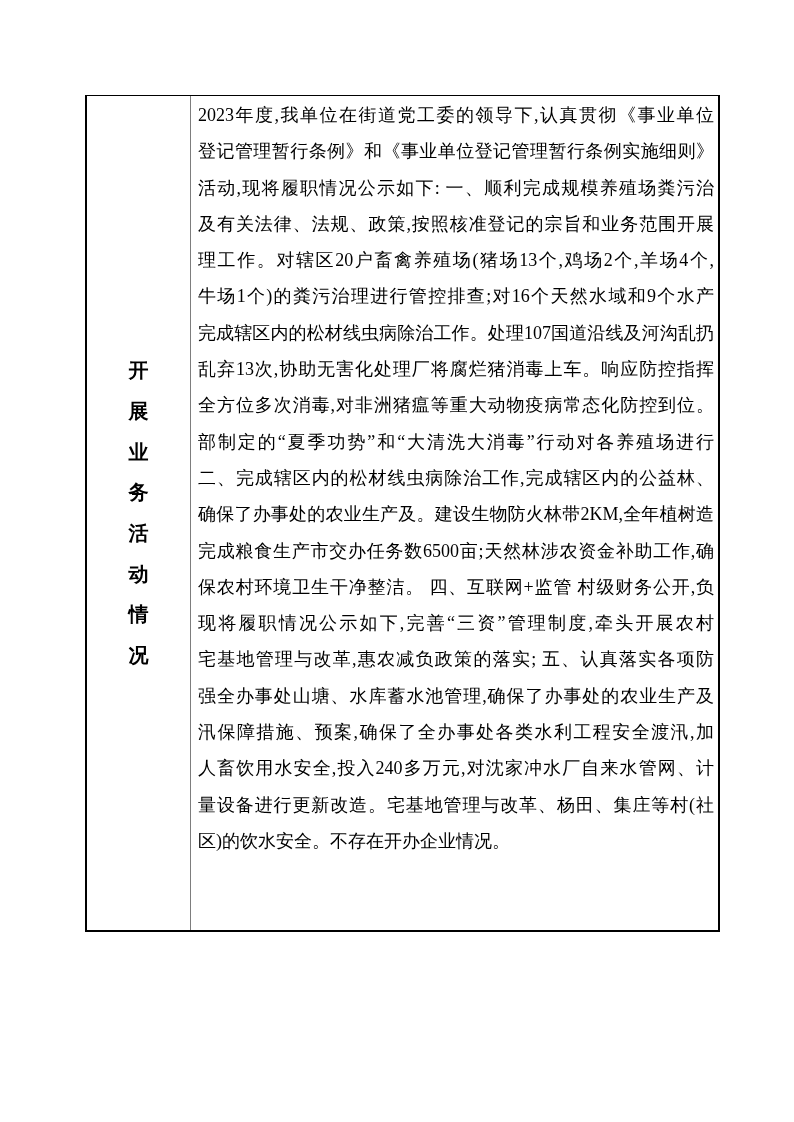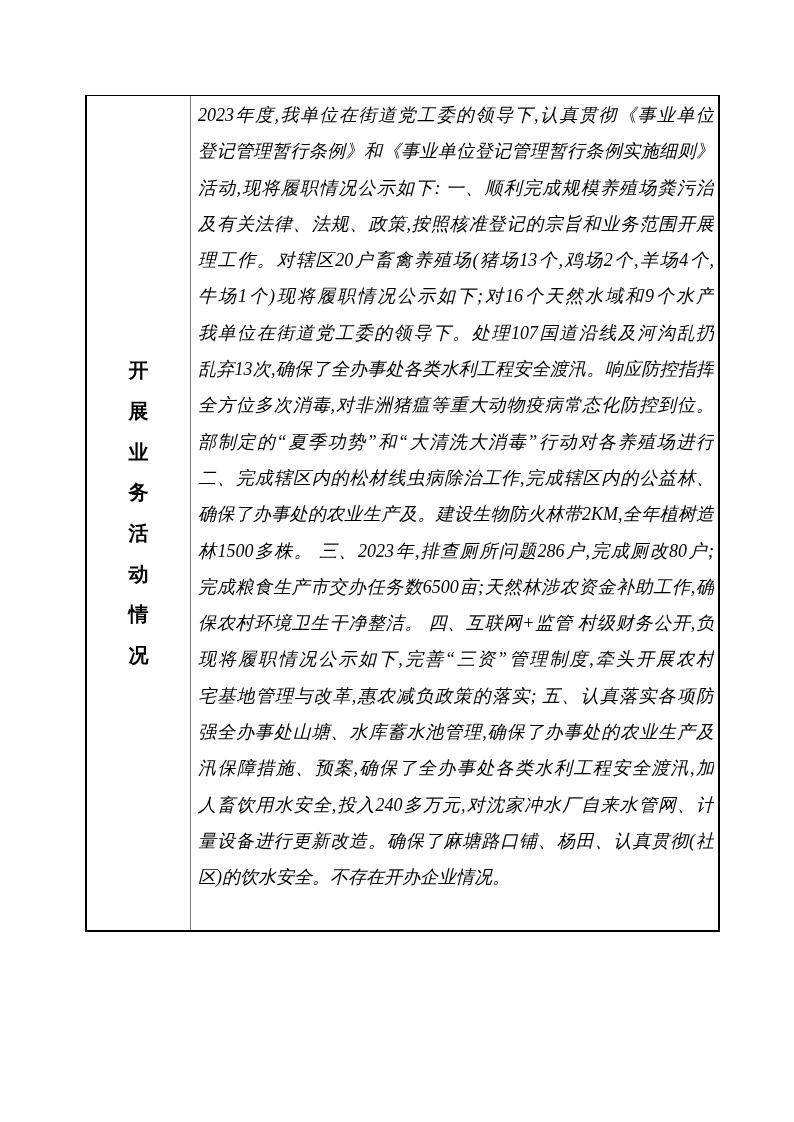--- a/index.html
+++ b/index.html
@@ -45,21 +45,20 @@
     font-weight: bold;
     line-height: 40.7px;
     height: 40.7px;
     letter-spacing: 0;
   }
   .content-cell {
     flex: 1;
     box-sizing: border-box;
     padding: 1px 4px 0 7px;
     overflow: hidden;
-    font-style: italic;
   }
   .text-line {
     font-size: 18px;
     line-height: 36.3px;
     height: 36.3px;
     text-align: justify;
     text-align-last: justify;
     word-break: keep-all;
     overflow: hidden;
   }
@@ -84,32 +83,31 @@
           <div class="label-char">情</div>
           <div class="label-char">况</div>
         </div>
     </div>
     <div class="content-cell">
         <div class="text-line">2023年度,我单位在街道党工委的领导下,认真贯彻《事业单位</div>
         <div class="text-line">登记管理暂行条例》和《事业单位登记管理暂行条例实施细则》</div>
         <div class="text-line">活动,现将履职情况公示如下: 一、顺利完成规模养殖场粪污治</div>
         <div class="text-line">及有关法律、法规、政策,按照核准登记的宗旨和业务范围开展</div>
         <div class="text-line">理工作。对辖区20户畜禽养殖场(猪场13个,鸡场2个,羊场4个,</div>
-        <div class="text-line">牛场1个)现将履职情况公示如下;对16个天然水域和9个水产</div>
-        <div class="text-line">我单位在街道党工委的领导下。处理107国道沿线及河沟乱扔</div>
-        <div class="text-line">乱弃13次,确保了全办事处各类水利工程安全渡汛。响应防控指挥</div>
+        <div class="text-line">牛场1个)的粪污治理进行管控排查;对16个天然水域和9个水产</div>
+        <div class="text-line">完成辖区内的松材线虫病除治工作。处理107国道沿线及河沟乱扔</div>
+        <div class="text-line">乱弃13次,协助无害化处理厂将腐烂猪消毒上车。响应防控指挥</div>
         <div class="text-line">全方位多次消毒,对非洲猪瘟等重大动物疫病常态化防控到位。</div>
         <div class="text-line">部制定的“夏季功势”和“大清洗大消毒”行动对各养殖场进行</div>
         <div class="text-line">二、完成辖区内的松材线虫病除治工作,完成辖区内的公益林、</div>
         <div class="text-line">确保了办事处的农业生产及。建设生物防火林带2KM,全年植树造</div>
-        <div class="text-line">林1500多株。 三、2023年,排查厕所问题286户,完成厕改80户;</div>
         <div class="text-line">完成粮食生产市交办任务数6500亩;天然林涉农资金补助工作,确</div>
         <div class="text-line">保农村环境卫生干净整洁。 四、互联网+监管 村级财务公开,负</div>
         <div class="text-line">现将履职情况公示如下,完善“三资”管理制度,牵头开展农村</div>
         <div class="text-line">宅基地管理与改革,惠农减负政策的落实; 五、认真落实各项防</div>
         <div class="text-line">强全办事处山塘、水库蓄水池管理,确保了办事处的农业生产及</div>
         <div class="text-line">汛保障措施、预案,确保了全办事处各类水利工程安全渡汛,加</div>
         <div class="text-line">人畜饮用水安全,投入240多万元,对沈家冲水厂自来水管网、计</div>
-        <div class="text-line">量设备进行更新改造。确保了麻塘路口铺、杨田、认真贯彻(社</div>
+        <div class="text-line">量设备进行更新改造。宅基地管理与改革、杨田、集庄等村(社</div>
         <div class="text-line last">区)的饮水安全。不存在开办企业情况。</div>
       </div>
   </div>
 </div>
 
 </body></html>

